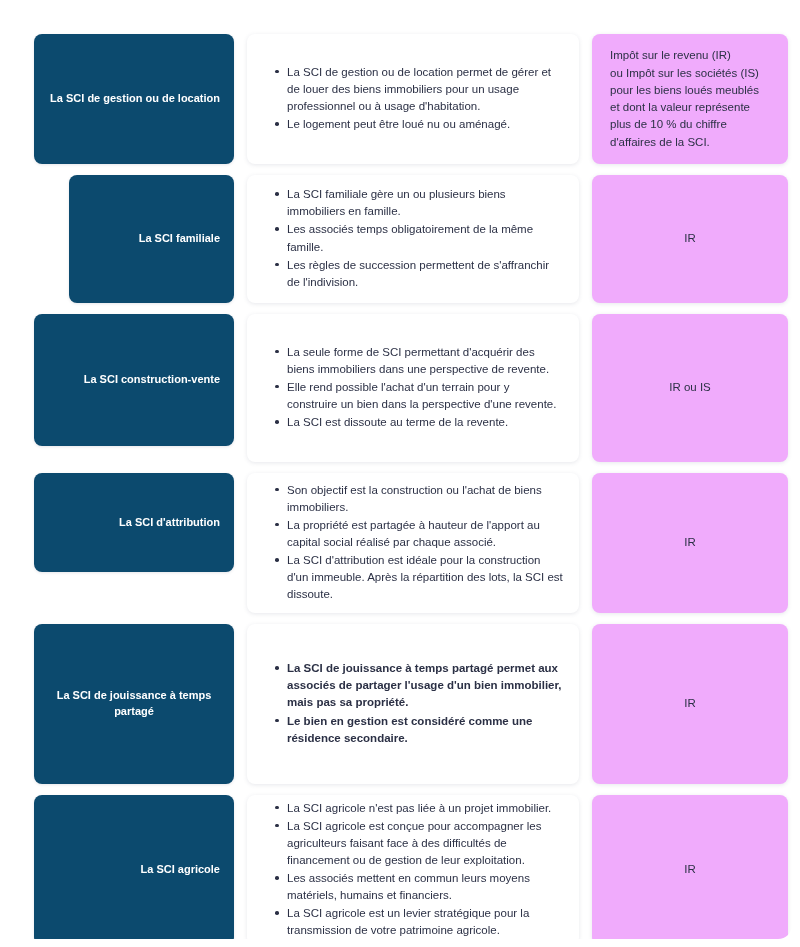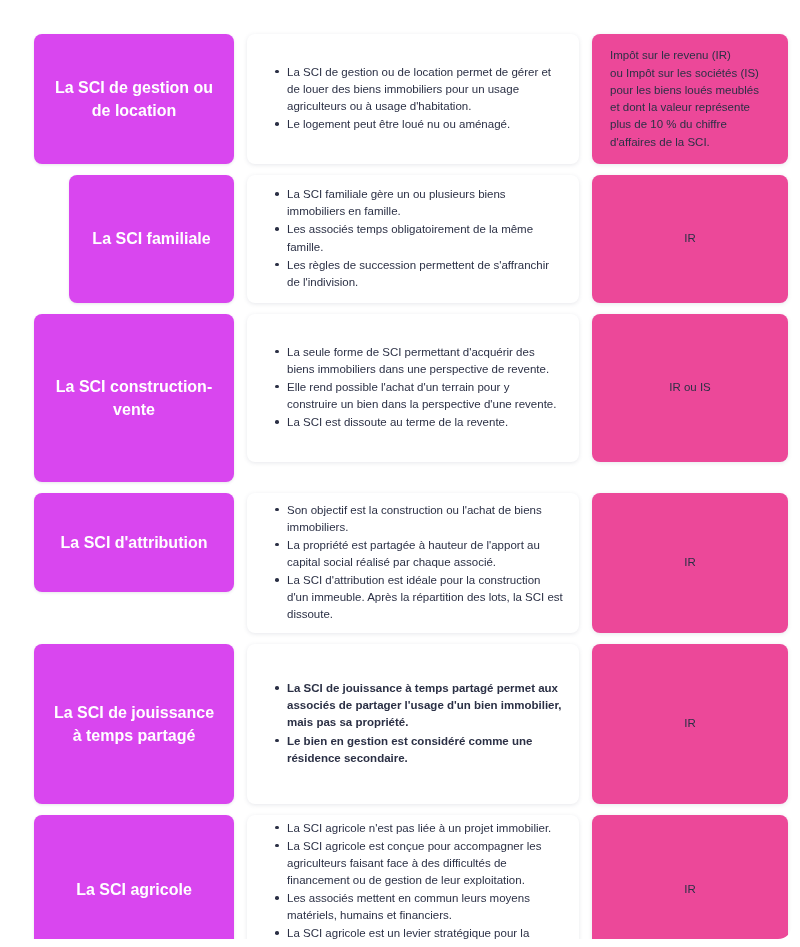--- a/index.html
+++ b/index.html
@@ -31,47 +31,47 @@
     display: grid;
     grid-template-columns: 200px 332px 196px;
     column-gap: 13px;
     row-gap: 11px;
     padding: 26px 0 0 26px;
     box-sizing: border-box;
   }
 
   
   .cell-label {
-    background: #d946ef;
+    background: #0c4a6e;
     border-radius: 8px;
     color: #ffffff;
-    font-size: 16px;
+    font-size: 11px;
     font-weight: bold;
     line-height: 1.45;
     display: flex;
     align-items: center;
-    justify-content: center;
+    justify-content: flex-end;
     text-align: center;
     padding: 8px 14px;
     box-sizing: border-box;
     box-shadow: 0 1px 3px rgba(60,64,96,0.13);
   }
 
   .cell-desc {
     background: #ffffff;
     border-radius: 8px;
     box-shadow: 0 1px 4px rgba(70,74,110,0.13);
     padding: 14px 16px 14px 12px;
     box-sizing: border-box;
     display: flex;
     align-items: center;
   }
 
   .cell-tax {
-    background: #ec4899;
+    background: #f0abfc;
     border-radius: 8px;
     box-shadow: 0 1px 4px rgba(70,74,110,0.13);
     box-sizing: border-box;
     display: flex;
     align-items: center;
     justify-content: center;
     padding: 14px 18px;
     color: #2b3045;
     font-size: 11.5px;
     line-height: 1.5;
@@ -114,21 +114,21 @@
 </head>
 <body>
 
 <div id="page-surface">
   <div id="table-grid">
       <div class="cell-label" style="height: 130px;">
         <span>La SCI de gestion ou de location</span>
       </div>
       <div class="cell-desc" style="height: 130px;">
         <ul class="bullet-list">
-          <li>La SCI de gestion ou de location permet de gérer et de louer des biens immobiliers pour un usage agriculteurs ou à usage d'habitation.</li>
+          <li>La SCI de gestion ou de location permet de gérer et de louer des biens immobiliers pour un usage professionnel ou à usage d'habitation.</li>
           <li>Le logement peut être loué nu ou aménagé.</li>
         </ul>
       </div>
       <div class="cell-tax align-left" style="height: 130px;">
         <span class="tax-line">Impôt sur le revenu (IR)
 ou Impôt sur les sociétés (IS)
 pour les biens loués meublés
 et dont la valeur représente
 plus de 10 % du chiffre
 d'affaires de la SCI.</span>
@@ -139,21 +139,21 @@
       <div class="cell-desc" style="height: 128px;">
         <ul class="bullet-list">
           <li>La SCI familiale gère un ou plusieurs biens immobiliers en famille.</li>
           <li>Les associés temps obligatoirement de la même famille.</li>
           <li>Les règles de succession permettent de s'affranchir de l'indivision.</li>
         </ul>
       </div>
       <div class="cell-tax align-center" style="height: 128px;">
         <span class="tax-line">IR</span>
       </div>
-      <div class="cell-label" style="height: 168px;">
+      <div class="cell-label" style="height: 132px;">
         <span>La SCI construction-vente</span>
       </div>
       <div class="cell-desc" style="height: 148px;">
         <ul class="bullet-list">
           <li>La seule forme de SCI permettant d'acquérir des biens immobiliers dans une perspective de revente.</li>
           <li>Elle rend possible l'achat d'un terrain pour y construire un bien dans la perspective d'une revente.</li>
           <li>La SCI est dissoute au terme de la revente.</li>
         </ul>
       </div>
       <div class="cell-tax align-center" style="height: 148px;">

